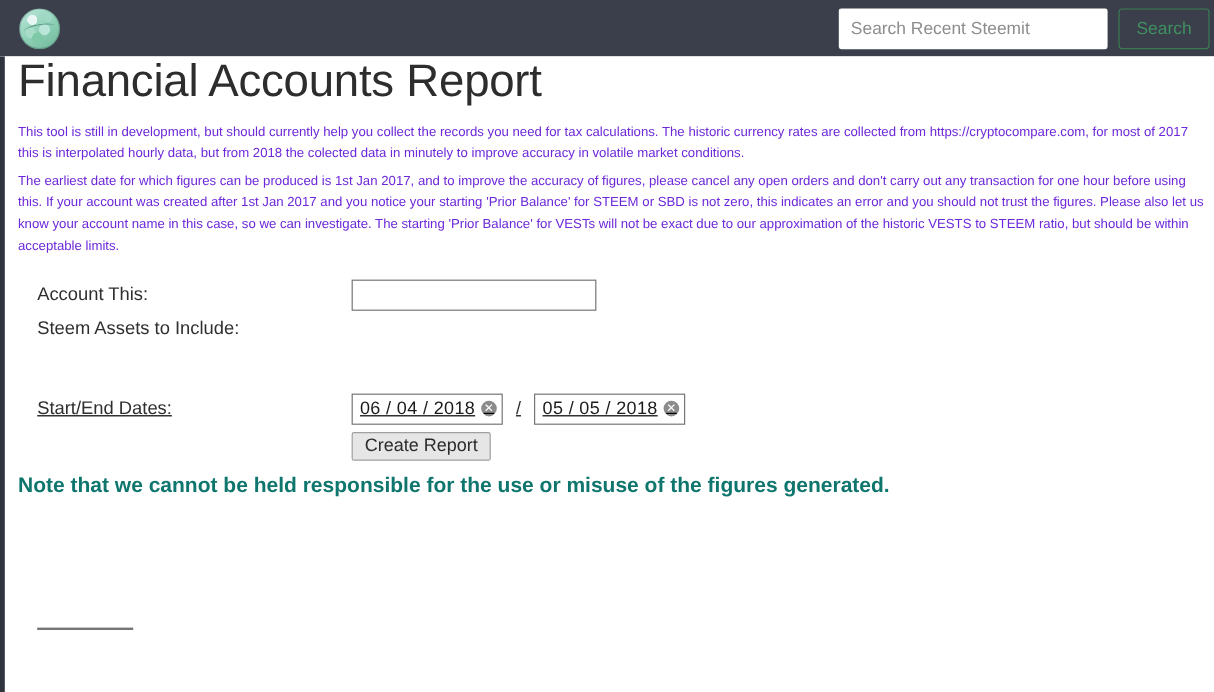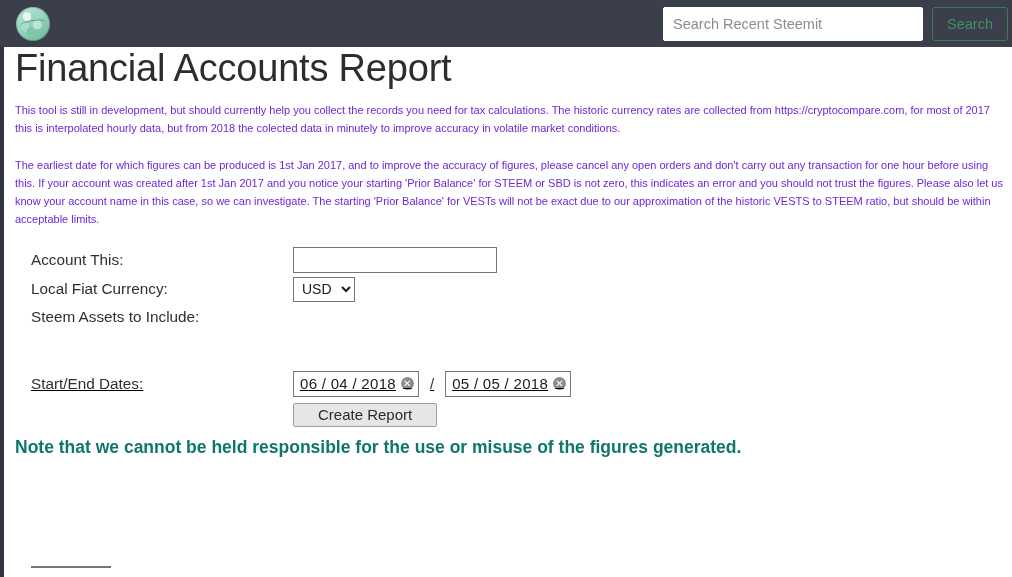--- a/index.html
+++ b/index.html
@@ -41,21 +41,21 @@
   #brand-logo::after {
     content: "";
     position: absolute; left: 4px; top: 13px;
     width: 26px; height: 7px;
     border-top: 1px solid rgba(40,90,80,.45);
     border-radius: 50%;
     transform: rotate(-9deg);
   }
   #navbar-spacer { flex: 1; }
   #search-input {
-    width: 260px; height: 34px;
+    width: 224px; height: 34px;
     border: 1px solid #ffffff;
     background: #ffffff;
     border-radius: 2px;
     padding: 0 9px;
     font-size: 14.5px;
     font-family: "Liberation Sans", sans-serif;
     color: #2b2b2b;
     outline: none;
   }
   #search-input::placeholder { color: #8d8d8d; }
@@ -90,21 +90,21 @@
     letter-spacing: -0.2px;
     line-height: 1.15;
   }
   .para {
     margin: 11px 0 0 0;
     font-size: 11px;
     line-height: 1.62;
     color: #6d28d9;
     max-width: 994px;
   }
-  #para-2 { margin-top: 20px; }
+  #para-2 { margin-top: 6px; }
 
   
   #report-form {
     position: relative;
     margin-top: 17px;
     padding-left: 16px;
   }
   .form-row {
     display: flex;
     align-items: center;
@@ -206,21 +206,21 @@
   #dates-divider {
     margin: 0 11px;
     font-size: 15px;
     color: #2f2f2f;
   }
 
   
   #create-report-row { height: 30px; }
   #create-report-button {
     height: 24px;
-    padding: 0 24px;
+    padding: 0 10px;
     background: #e6e6e6;
     border: 1px solid #a0a0a0;
     border-radius: 2px;
     font-size: 15px;
     font-family: "Liberation Sans", sans-serif;
     color: #2b2b2b;
     cursor: pointer;
   }
 
   
@@ -250,26 +250,20 @@
     <p class="para" id="para-1">This tool is still in development, but should currently help you collect the records you need for tax calculations. The historic currency rates are collected from https://cryptocompare.com, for most of 2017 this is interpolated hourly data, but from 2018 the colected data in minutely to improve accuracy in volatile market conditions.</p>
     <p class="para" id="para-2">The earliest date for which figures can be produced is 1st Jan 2017, and to improve the accuracy of figures, please cancel any open orders and don't carry out any transaction for one hour before using this. If your account was created after 1st Jan 2017 and you notice your starting 'Prior Balance' for STEEM or SBD is not zero, this indicates an error and you should not trust the figures. Please also let us know your account name in this case, so we can investigate. The starting 'Prior Balance' for VESTs will not be exact due to our approximation of the historic VESTS to STEEM ratio, but should be within acceptable limits.</p>
 
     <div id="report-form">
 
       <div class="form-row">
         <span class="form-label">Account This:</span>
         <input id="account-name-input" class="win-input" type="text" placeholder="" style="">
       </div>
 
-      <div class="form-row">
-        <span class="form-label">Local Fiat Currency:</span>
-        <select id="fiat-currency-select">
-          <option>USD</option>
-        </select>
-      </div>
 
       <div class="form-row" id="assets-row">
         <span class="form-label" id="assets-label">Steem Assets to Include:</span>
         <div id="assets-listbox">
           <div id="assets-options">
             <div class="asset-option">STEEM</div>
             <div class="asset-option">SBD</div>
             <div class="asset-option">VESTS</div>
           </div>
           <div id="assets-scrollbar">

